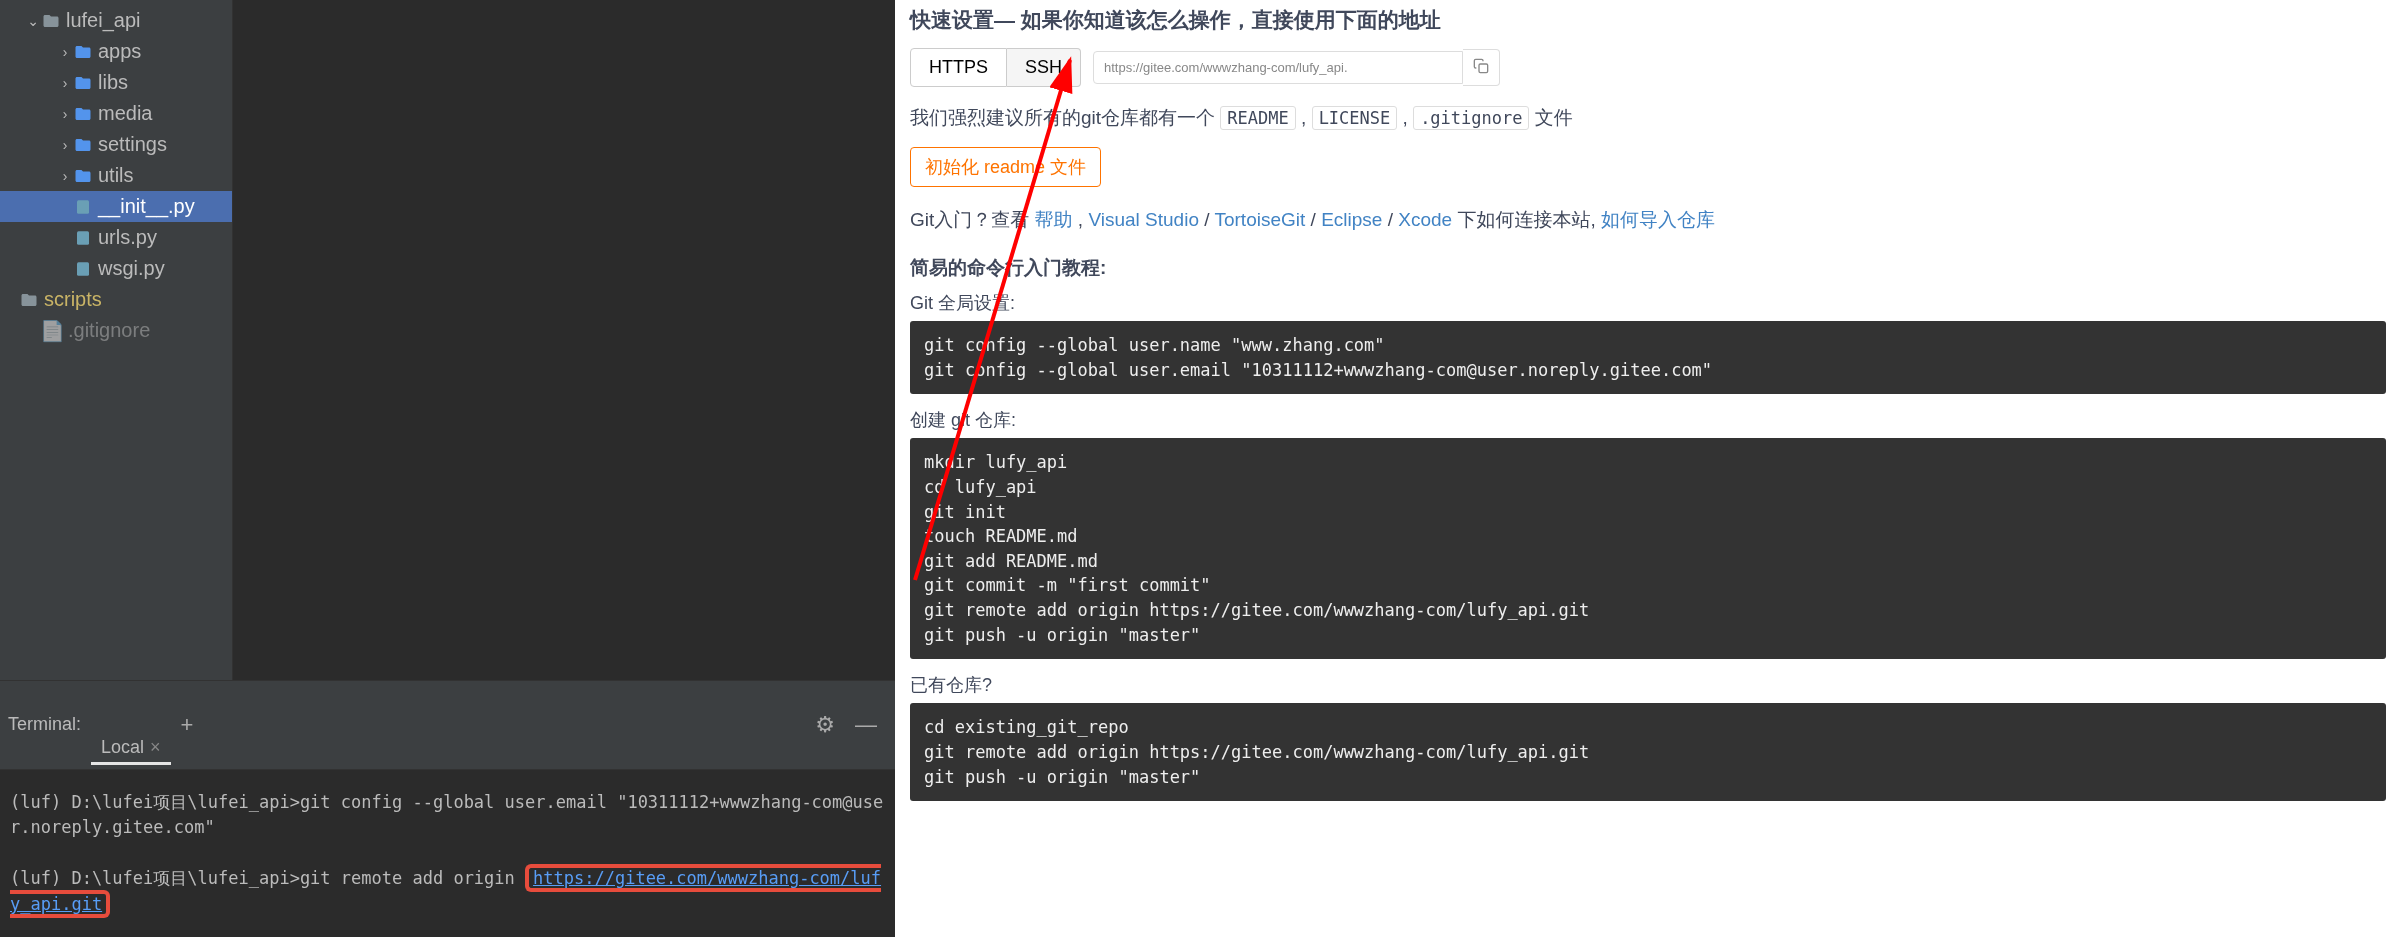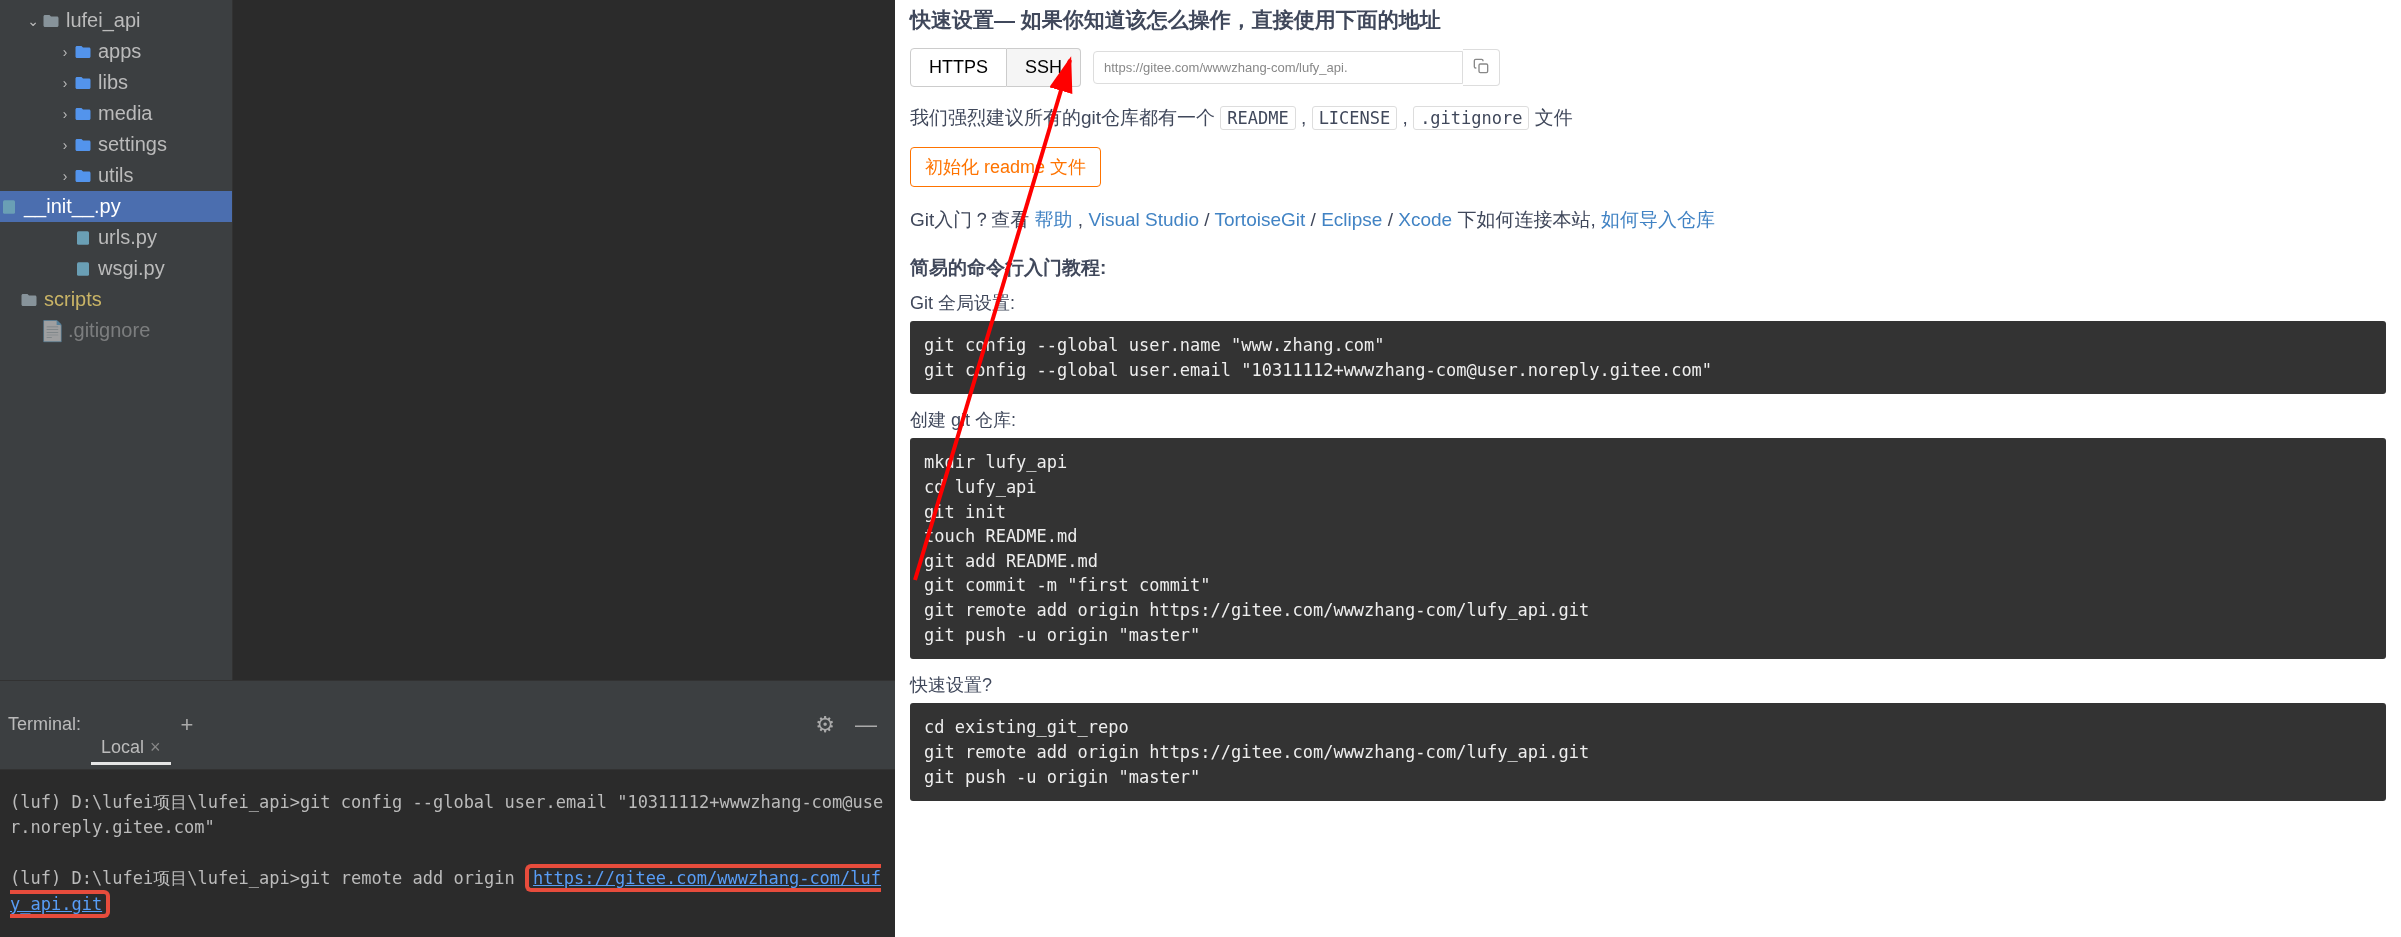--- a/index.html
+++ b/index.html
@@ -98,21 +98,21 @@
         </div>
       <div class="tree-item" style="padding-left:56px">
           <span class="chev">›</span>
           <span class="icon folder-icon">
             <svg viewBox="0 0 24 24" fill="#5394ec">
               <path d="M10 4H4c-1.1 0-2 .9-2 2v12c0 1.1.9 2 2 2h16c1.1 0 2-.9 2-2V8c0-1.1-.9-2-2-2h-8l-2-2z"></path>
             </svg>
           </span>
           <span>utils</span>
         </div>
-      <div class="tree-item selected" style="">
+      <div class="tree-item selected" style="padding-left:74px">
           <span class="icon py-icon">
             <svg viewBox="0 0 24 24" fill="#6a9fb5">
               <rect x="4" y="3" width="16" height="18" rx="2"></rect>
             </svg>
           </span>
           <span>__init__.py</span>
         </div>
       <div class="tree-item" style="padding-left:74px">
           <span class="icon py-icon">
             <svg viewBox="0 0 24 24" fill="#6a9fb5">
@@ -190,21 +190,21 @@
 git config --global user.email "10311112+wwwzhang-com@user.noreply.gitee.com"</div>
   <div class="sub-s">创建 git 仓库:</div>
   <div class="codeblock">mkdir lufy_api
 cd lufy_api
 git init
 touch README.md
 git add README.md
 git commit -m "first commit"
 git remote add origin https://gitee.com/wwwzhang-com/lufy_api.git
 git push -u origin "master"</div>
-  <div class="sub-s">快速设置?</div>
+  <div class="sub-s">已有仓库?</div>
   <div class="codeblock">cd existing_git_repo
 git remote add origin https://gitee.com/wwwzhang-com/lufy_api.git
 git push -u origin "master"</div>
 
   <svg class="arrow-svg" width="200" height="600">
     <defs>
         <marker id="ah" markerWidth="10" markerHeight="10" refX="8" refY="3" orient="auto">
           <path d="M0,0 L0,6 L9,3 z" fill="#ff0000"></path>
         </marker>
       </defs>

